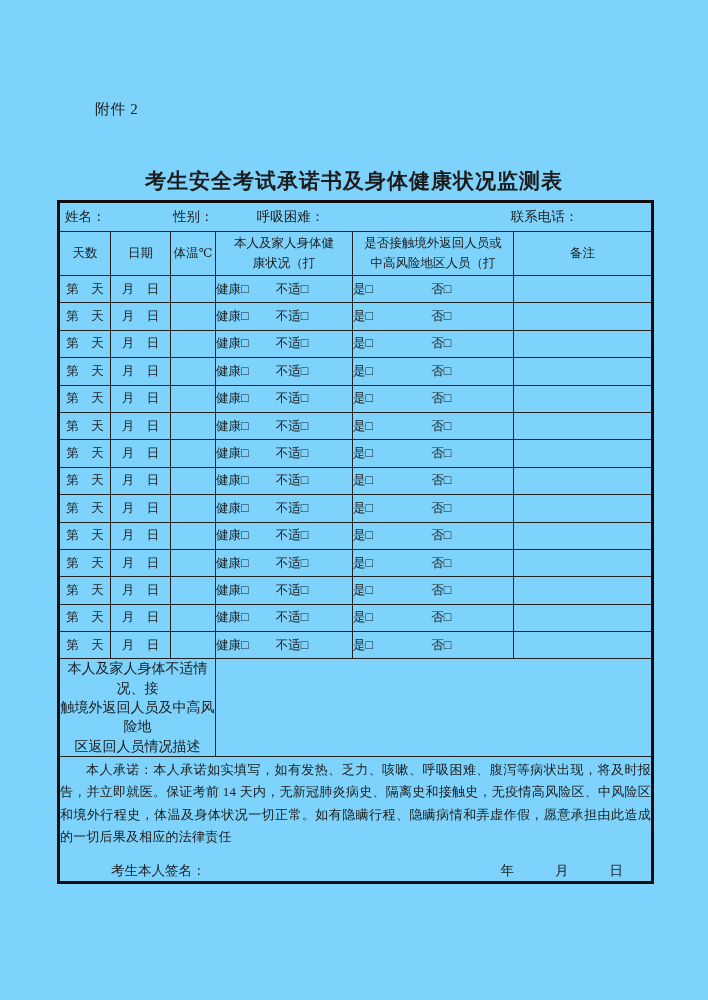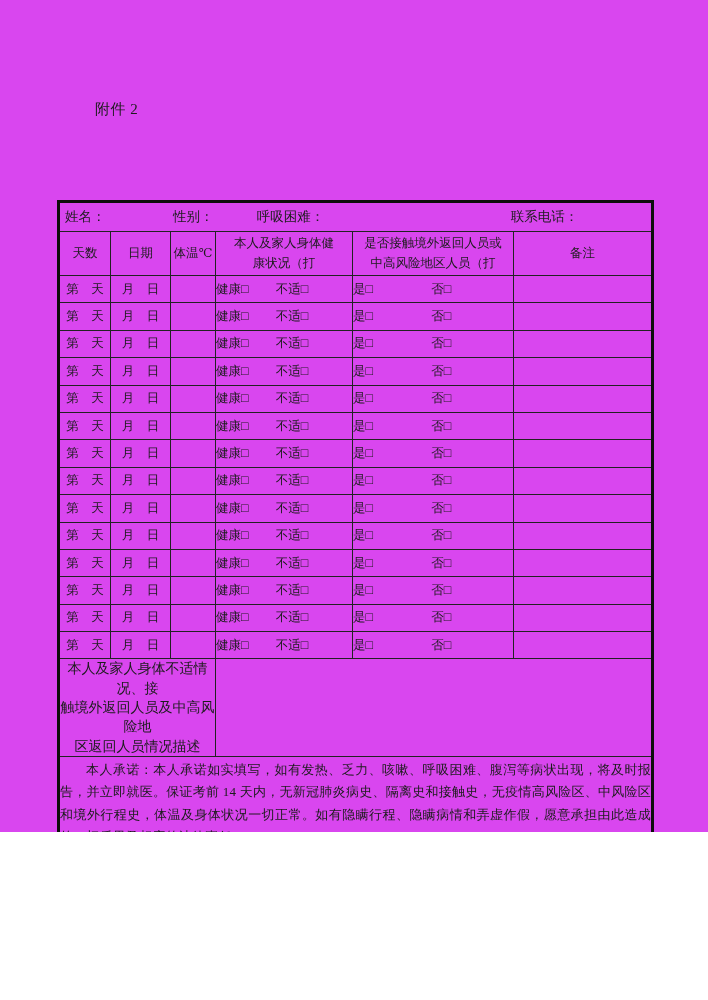--- a/index.html
+++ b/index.html
@@ -5,22 +5,22 @@
   * { box-sizing: border-box; }
   html, body { margin: 0; padding: 0; }
   body {
     width: 708px; height: 1000px;
     background: #ffffff;
     font-family: "Liberation Serif", "DejaVu Serif", serif;
     color: #1c1c1c;
   }
   .page {
     position: relative;
-    width: 708px; height: 832px;
-    background: #d946ef;
+    width: 708px; height: 1000px;
+    background: #7dd3fc;
     overflow: hidden;
   }
   .attachment {
     position: absolute; left: 95px; top: 100px;
     font-size: 15px; letter-spacing: 0.5px;
   }
   .title-line1, .title-line2 {
     position: absolute; left: 0; width: 708px;
     text-align: center; font-weight: bold;
     font-size: 21px; letter-spacing: 1px;
@@ -84,20 +84,21 @@
   }
   .sig-label { margin-left: 51px; }
   .sig-date { margin-left: auto; margin-right: 28px; display: flex; gap: 41px; }
 </style>
 </head>
 <body>
 
 <div class="page">
 
   <div class="attachment">附件 2</div>
+  <h1 class="title-line2">考生安全考试承诺书及身体健康状况监测表</h1>
 
   <table class="form-table">
     <colgroup>
       <col style="width:52px">
         <col style="width:60px">
         <col style="width:45px">
       <col style="width:137px">
         <col style="width:161px">
         <col style="width:139px">
     </colgroup>

